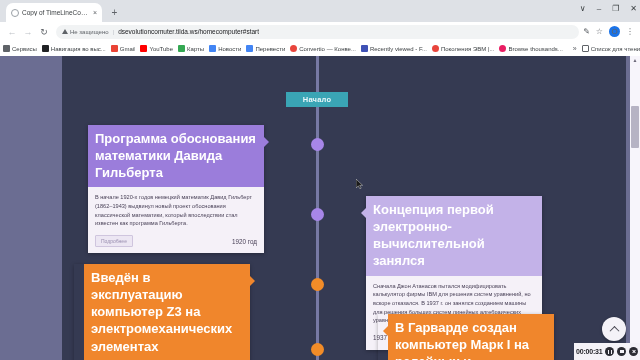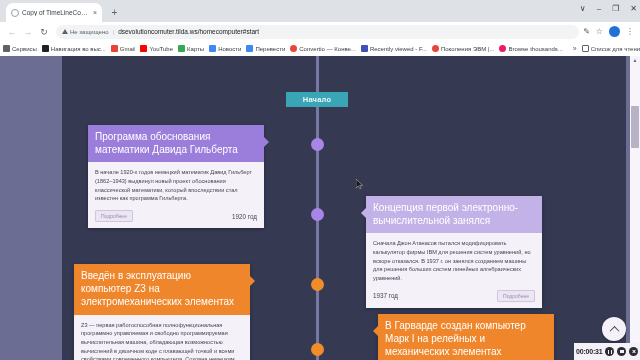--- a/index.html
+++ b/index.html
@@ -68,26 +68,26 @@
     display: flex; align-items: center; justify-content: center; letter-spacing: .2px;
   }
 
   .dot { position: absolute; width: 13px; height: 13px; border-radius: 50%; left: 249px; }
   .dot.purple { background: #a786e8; }
   .dot.orange { background: #f28c28; }
 
   
   .card { position: absolute; width: 176px; box-shadow: 0 1px 4px rgba(0,0,0,.3); }
   .card-head { padding: 5px 7px 6px 7px; position: relative; }
-  .card-title { font-size: 10px; font-weight: normal; line-height: 1.32; }
+  .card-title { font-size: 13px; font-weight: bold; line-height: 1.32; }
   .card.purple .card-head { background: #9b7ddb; }
   .card.purple .card-title { color: #ffffff; }
   .card.lav .card-head { background: #c3b2e8; }
   .card.lav .card-title { color: #ffffff; }
-  .card.orange .card-head { background: #f0862c; }
+  .card.orange .card-head { background: #f0862c; margin-left: 10px; }
   .card.orange .card-title { color: #ffffff; }
 
   .card-body { background: #f5f1f8; padding: 6px 7px 4px 7px; }
   .card-text { font-size: 5.6px; line-height: 1.55; color: #4a4258; }
   .card-foot { background: #f5f1f8; display: flex; align-items: center; padding: 3px 7px 6px 7px; gap: 6px; }
   .card-foot.rev { flex-direction: row-reverse; }
   .more-btn {
     border: 1px solid #cfc5de; background: #ece6f3; color: #9a8fb0;
     font-size: 5px; padding: 2px 5px; border-radius: 1px; white-space: nowrap;
   }

